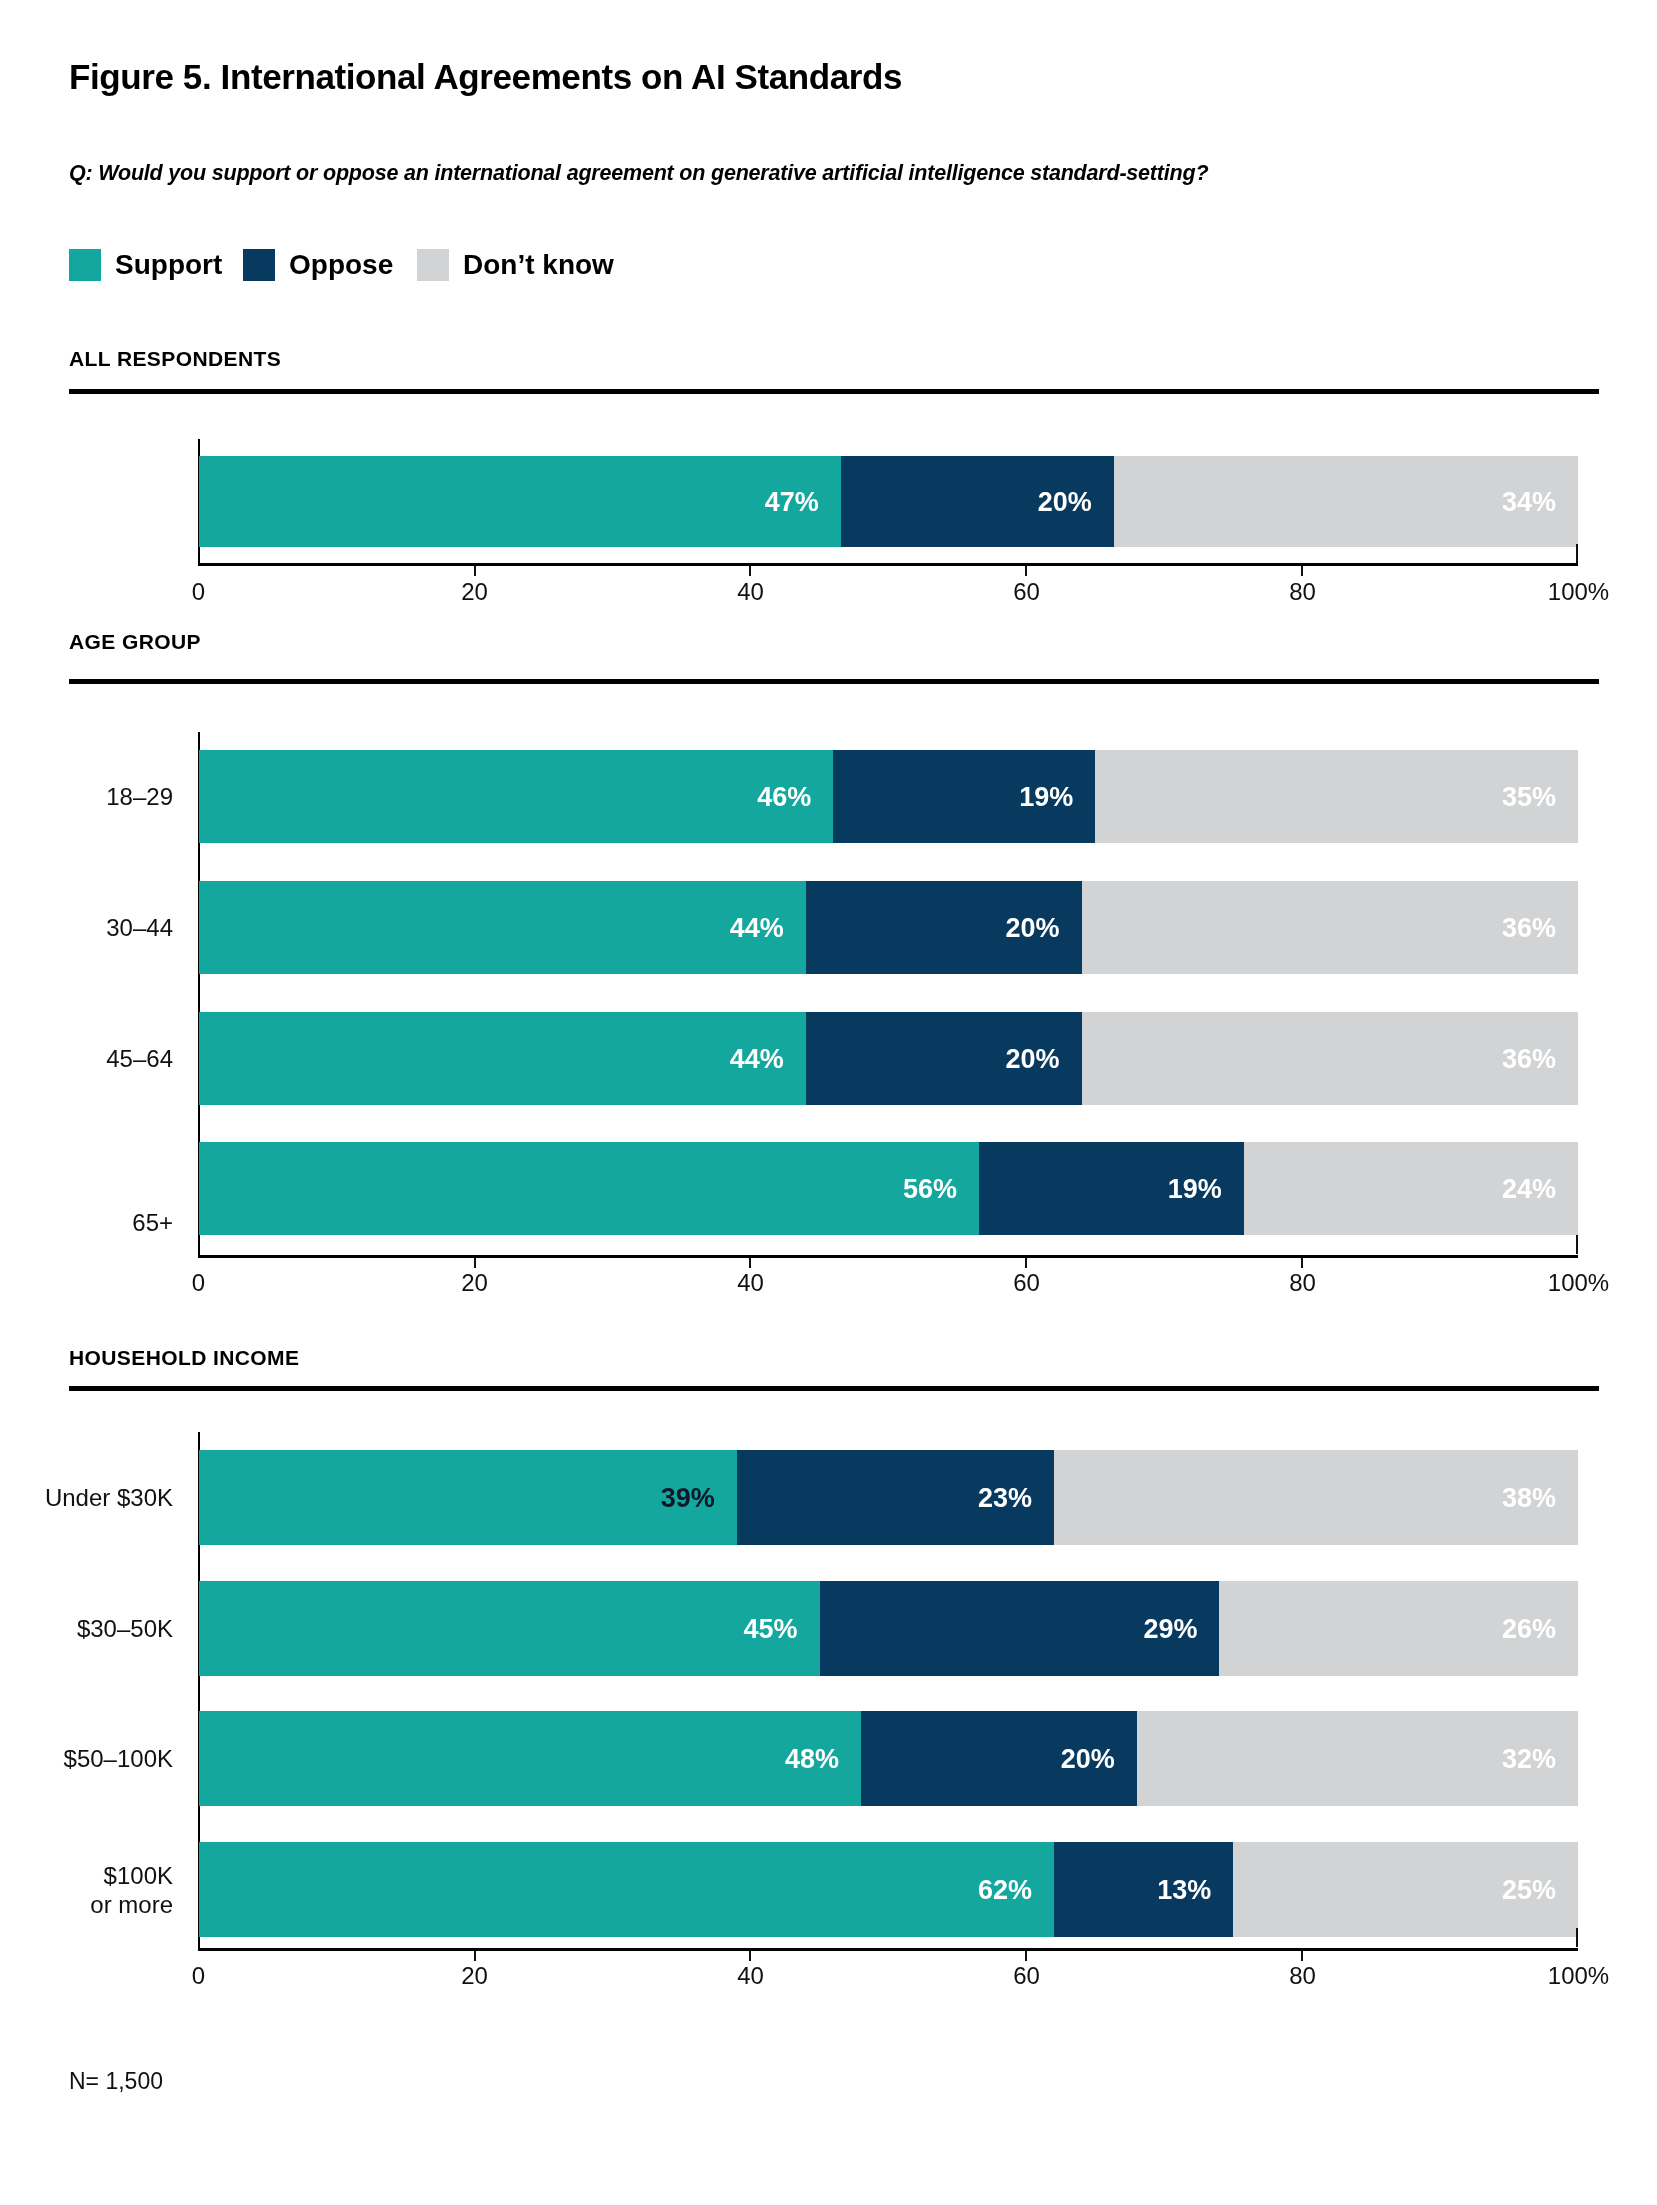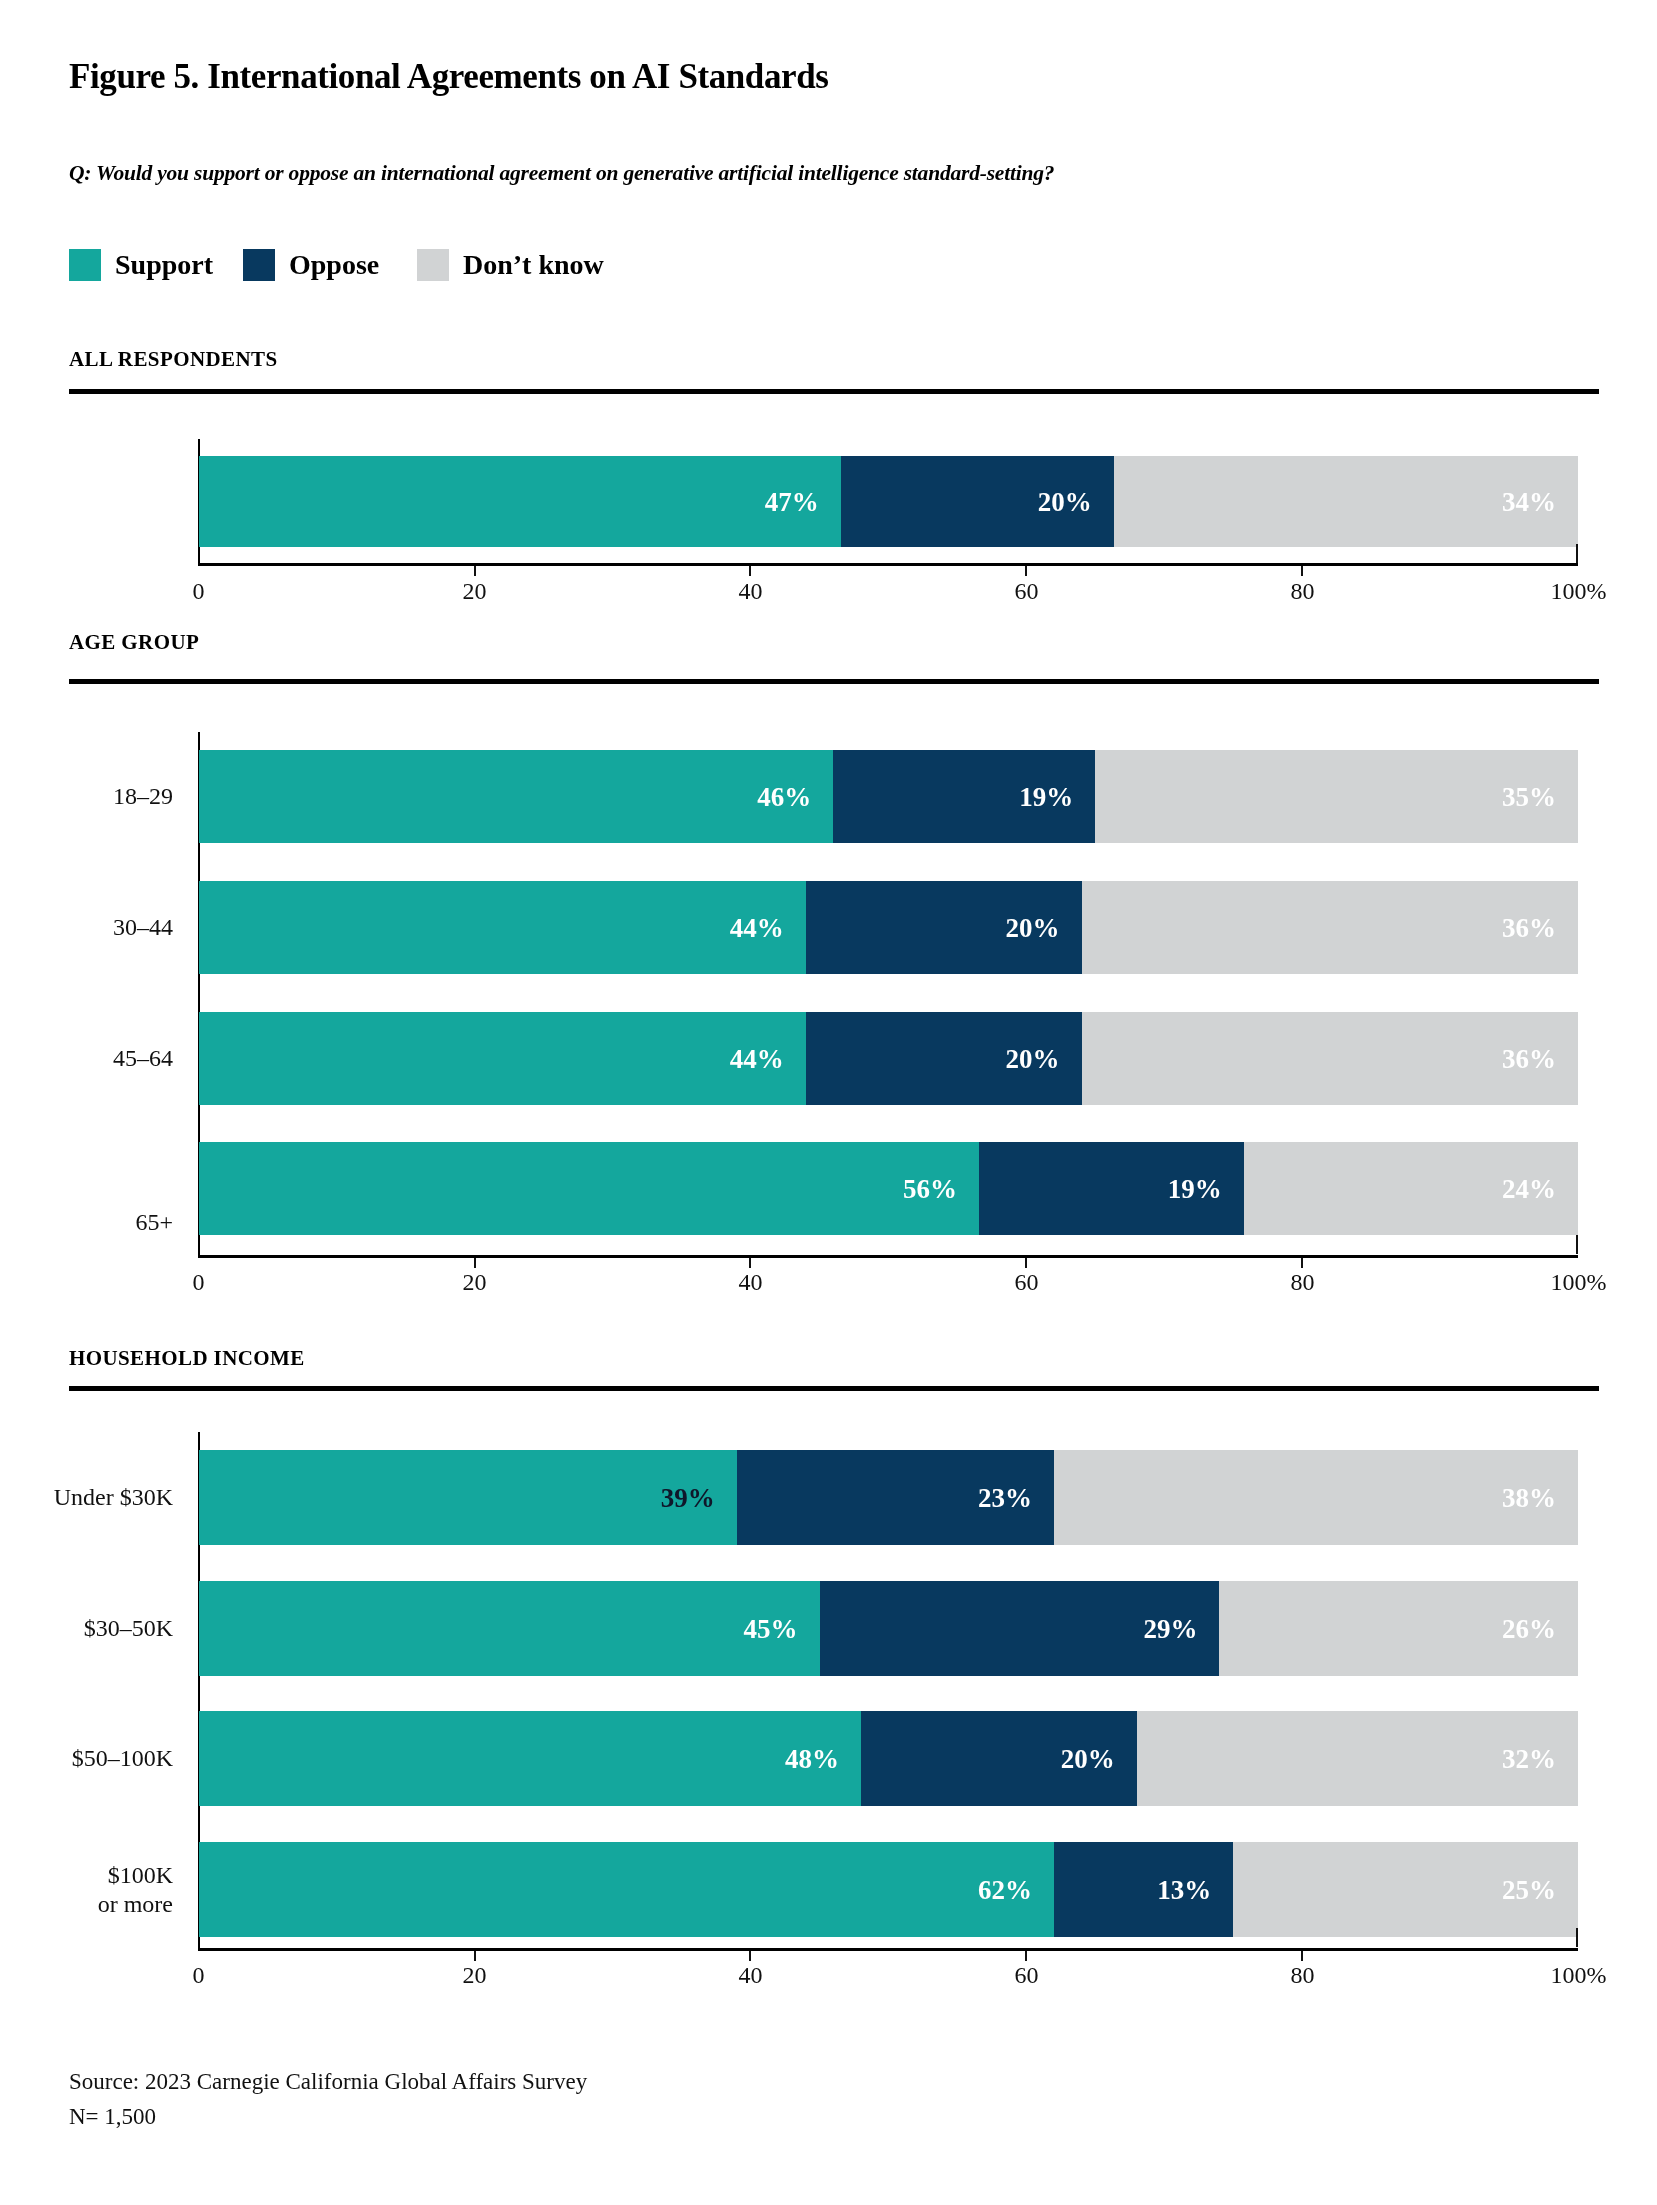--- a/index.html
+++ b/index.html
@@ -1,18 +1,18 @@
 <!DOCTYPE html>
 <html style="font-size:12.7px"><head>
 <meta charset="utf-8">
 <style>
   html,body{margin:0;padding:0;background:#fff;}
   .page{
     position:relative;width:1620px;height:2205px;background:#ffffff;
-    font-family:Liberation Serif, serif;color:#000;overflow:hidden;
+    font-family:Liberation Sans, sans-serif;color:#000;overflow:hidden;
   }
   .title{position:absolute;left:69px;top:57px;font-size:35px;font-weight:bold;letter-spacing:-0.4px;}
   .question{position:absolute;left:69px;top:161px;font-size:21.5px;font-style:italic;font-weight:600;letter-spacing:-0.2px;}
   .legend{position:absolute;left:0;top:0;width:100%;height:0;}
   .legend-item{position:absolute;display:flex;align-items:center;}
   .legend-swatch{width:32px;height:32px;flex:0 0 aupx;}
   .legend-label{margin-left:14px;font-size:28px;font-weight:bold;white-space:nowrap;}
   .section-heading{position:absolute;font-size:21px;font-weight:bold;letter-spacing:0.4px;white-space:nowrap;}
   .section-rule{position:absolute;left:69px;width:1530px;height:4.8px;background:#000;}
   .spine{position:absolute;width:2.4px;background:#000;}
@@ -226,17 +226,16 @@
         <div class="axis-tick-label" style="left: 695px; top: 1962px;">40</div>
         <div class="axis-tick" style="left: 1025px; top: 1951px;"></div>
         <div class="axis-tick-label" style="left: 971px; top: 1962px;">60</div>
         <div class="axis-tick" style="left: 1301px; top: 1951px;"></div>
         <div class="axis-tick-label" style="left: 1247px; top: 1962px;">80</div>
         <div class="axis-endcap" style="left: 1576px; top: 1928px;"></div>
         <div class="axis-tick-label" style="left: 1523px; top: 1962px;">100%</div>
       </div>
     </div>
   <div class="source">
-    <div>Source: 2023 Carnegie California Global Affairs Survey</div>
     <div>N= 1,500</div>
   </div>
 </div>
 
 
 </body></html>

